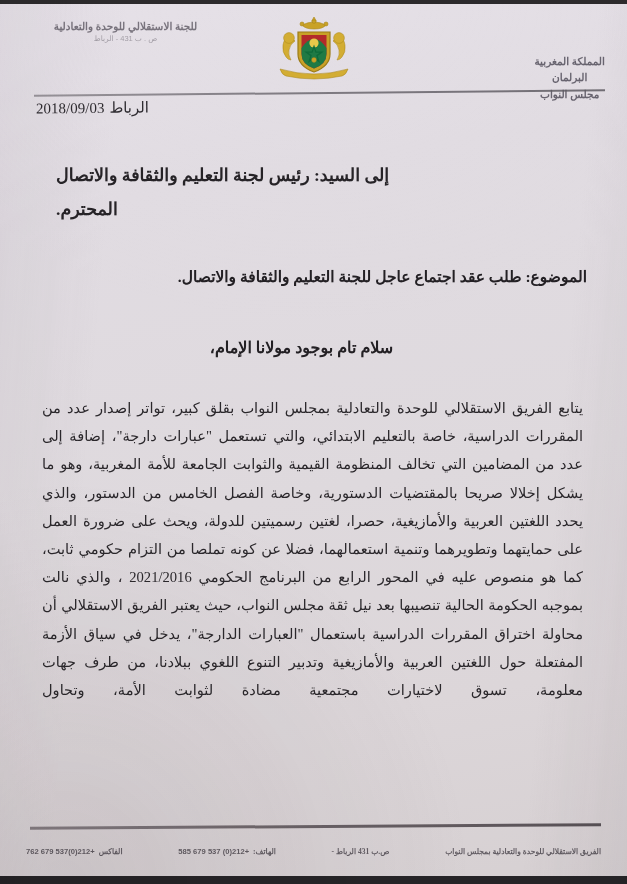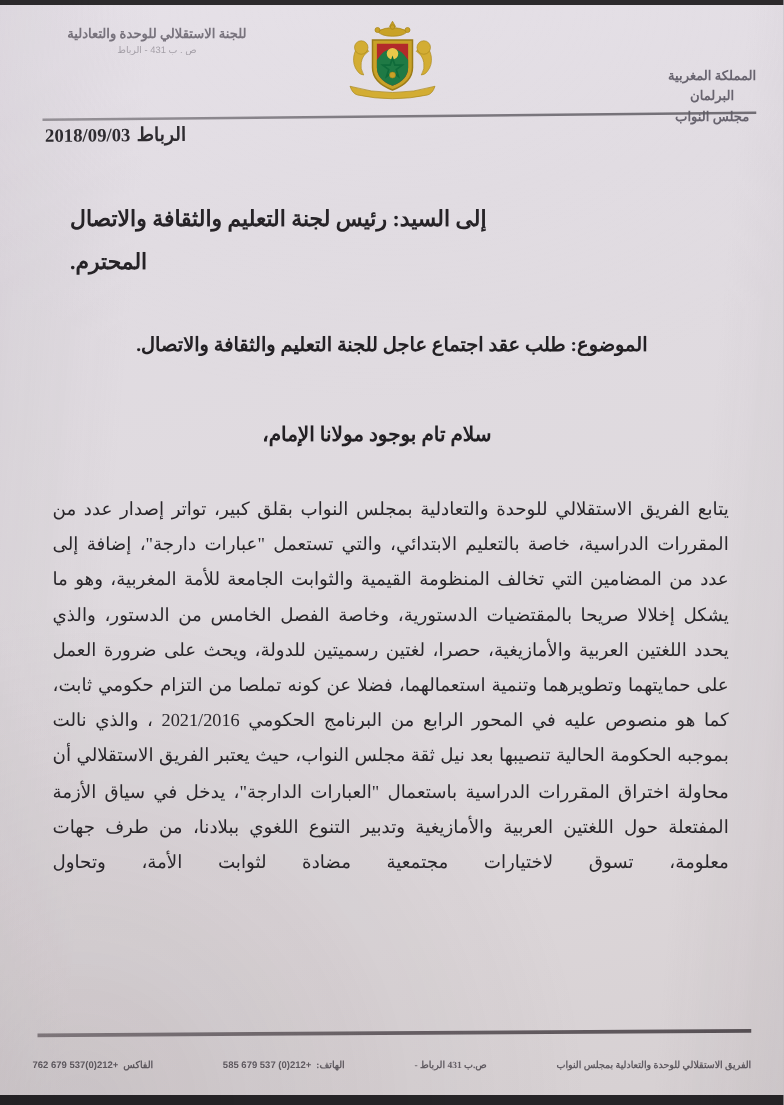--- a/index.html
+++ b/index.html
@@ -101,21 +101,21 @@
     transform: rotate(-0.55deg);
     opacity: .85;
   }
 
   
   .dateline {
     position: absolute;
     top: 99px;
     left: 36px;
     font-size: 15px;
-    font-weight: 700;
+    font-weight: 400;
     color: #2f2c31;
     direction: rtl;
     white-space: nowrap;
     transform: rotate(-0.5deg);
     text-align: center;
   }
   .dateline .num {
     font-family: "Liberation Serif", serif;
     margin-right: 5px;
   }
@@ -135,21 +135,21 @@
   }
   .addressee .l2 {
     display: block;
     margin-right: 36px;
   }
 
   .subject {
     position: absolute;
     top: 262px;
     left: 0; right: 0;
-    text-align: center;
+    text-align: right;
     color: #232024;
     font-size: 15.5px;
     font-weight: 700;
     line-height: 1.9;
     padding: 0 40px;
     box-sizing: border-box;
   }
 
   .salutation {
     position: absolute;

